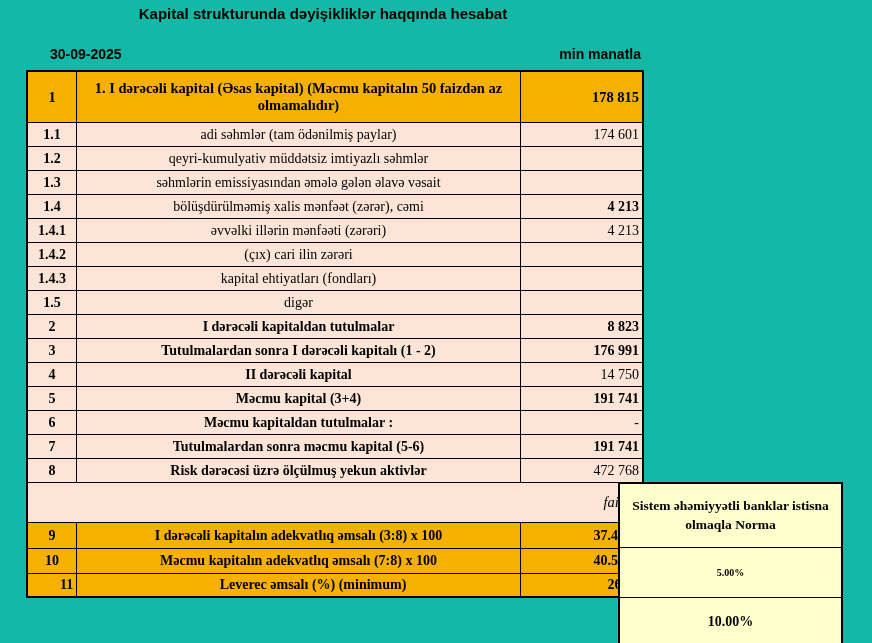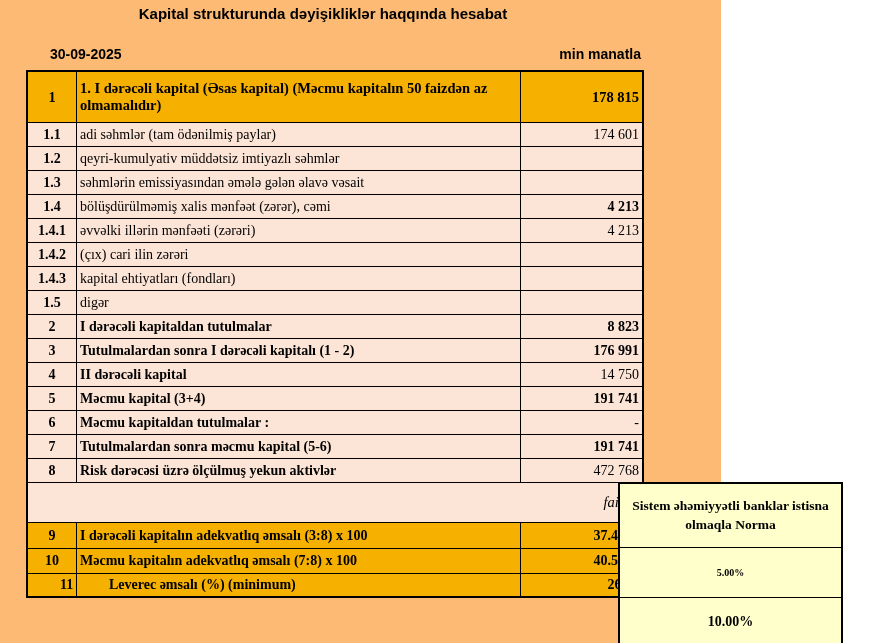--- a/index.html
+++ b/index.html
@@ -1,17 +1,17 @@
 <!DOCTYPE html>
 <html><head>
 <meta charset="utf-8">
 <style>
   html, body { margin:0; padding:0; background:#ffffff; }
   .page {
-    position:relative; width:721px; height:643px; background:#fdba74;
+    position:relative; width:872px; height:643px; background:#14b8a6;
     font-family:"Liberation Serif", serif; color:#000;
   }
   .title {
     position:absolute; left:26px; top:5px; width:594px;
     text-align:center; font-family:"Liberation Sans", sans-serif;
     font-weight:bold; font-size:15px;
   }
   .meta {
     position:absolute; left:26px; top:46px; width:591px;
     display:flex; justify-content:space-between;
@@ -20,21 +20,21 @@
   table { border-collapse:collapse; table-layout:fixed; }
   .main-table {
     position:absolute; left:26px; top:70px; width:594px;
     border:2px solid #000;
   }
   .main-table td {
     border:1px solid #000; padding:0 3px; font-size:14px;
     overflow:hidden; vertical-align:middle;
   }
   .col-no    { width:42px;  text-align:center; font-weight:bold; padding:0 1px; }
-  .col-label { width:437px; text-align:left; padding-left:4px; }
+  .col-label { width:437px; text-align:center; padding-left:4px; }
   .col-val   { width:115px; text-align:right; padding-right:3px; }
   tr.std td   { height:23px; }
   tr.pink td  { background:#FCE4D6;margin-top:34px; }
   tr.r-head td {
     height:50px; background:#F5B000; font-weight:bold; font-size:14.5px;
   }
   .lb { font-weight:bold; }
   .vb { font-weight:bold; }
   tr.faizle td {
     height:39px; background:#FCE4D6; text-align:right;

